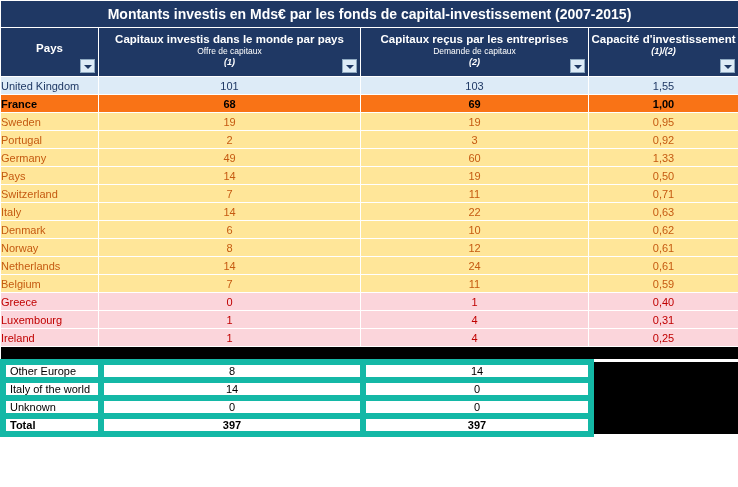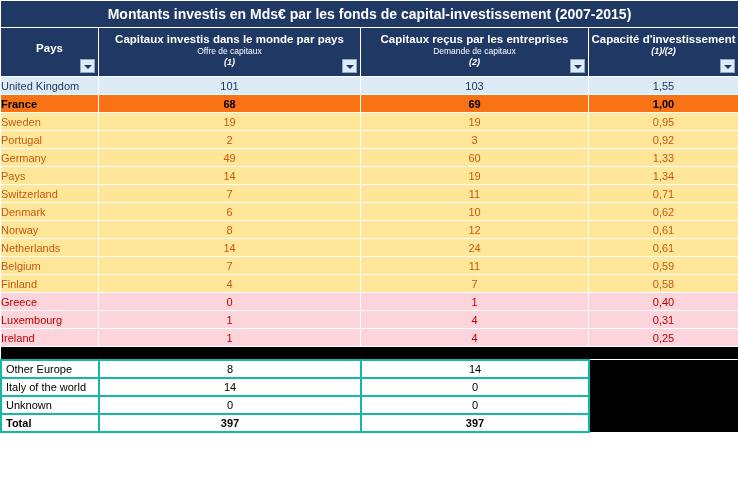--- a/index.html
+++ b/index.html
@@ -131,21 +131,21 @@
     height: 18px;
     font-size: 11px;
     padding: 0 4px;
     box-sizing: border-box;
     white-space: nowrap;
     overflow: hidden;
   }
   td.bc {
     background: #FFFFFF;
     color: #000000;
-    border: 2px solid #14b8a6;
+    border: 6px solid #14b8a6;
   }
   td.bc.left { text-align: left; }
   td.bc.ctr { text-align: center; }
   td.blk {
     background: #000000;
     border: none;
   }
   .total td.bc { font-weight: bold; }
 </style>
 </head>
@@ -224,29 +224,35 @@
         <tr class="r-yellow">
           <td class="dc country">Germany</td>
           <td class="dc num">49</td>
           <td class="dc num">60</td>
           <td class="dc num">1,33</td>
         </tr>
         <tr class="r-yellow">
           <td class="dc country">Pays</td>
           <td class="dc num">14</td>
           <td class="dc num">19</td>
-          <td class="dc num">1,34</td>
+          <td class="dc num">0,50</td>
         </tr>
         <tr class="r-yellow">
           <td class="dc country">Switzerland</td>
           <td class="dc num">7</td>
           <td class="dc num">11</td>
           <td class="dc num">0,71</td>
         </tr>
         <tr class="r-yellow">
+          <td class="dc country">Italy</td>
+          <td class="dc num">14</td>
+          <td class="dc num">22</td>
+          <td class="dc num">0,63</td>
+        </tr>
+        <tr class="r-yellow">
           <td class="dc country">Denmark</td>
           <td class="dc num">6</td>
           <td class="dc num">10</td>
           <td class="dc num">0,62</td>
         </tr>
         <tr class="r-yellow">
           <td class="dc country">Norway</td>
           <td class="dc num">8</td>
           <td class="dc num">12</td>
           <td class="dc num">0,61</td>
@@ -255,26 +261,20 @@
           <td class="dc country">Netherlands</td>
           <td class="dc num">14</td>
           <td class="dc num">24</td>
           <td class="dc num">0,61</td>
         </tr>
         <tr class="r-yellow">
           <td class="dc country">Belgium</td>
           <td class="dc num">7</td>
           <td class="dc num">11</td>
           <td class="dc num">0,59</td>
-        </tr>
-        <tr class="r-yellow">
-          <td class="dc country">Finland</td>
-          <td class="dc num">4</td>
-          <td class="dc num">7</td>
-          <td class="dc num">0,58</td>
         </tr>
         <tr class="r-pink">
           <td class="dc country">Greece</td>
           <td class="dc num">0</td>
           <td class="dc num">1</td>
           <td class="dc num">0,40</td>
         </tr>
         <tr class="r-pink">
           <td class="dc country">Luxembourg</td>
           <td class="dc num">1</td>

